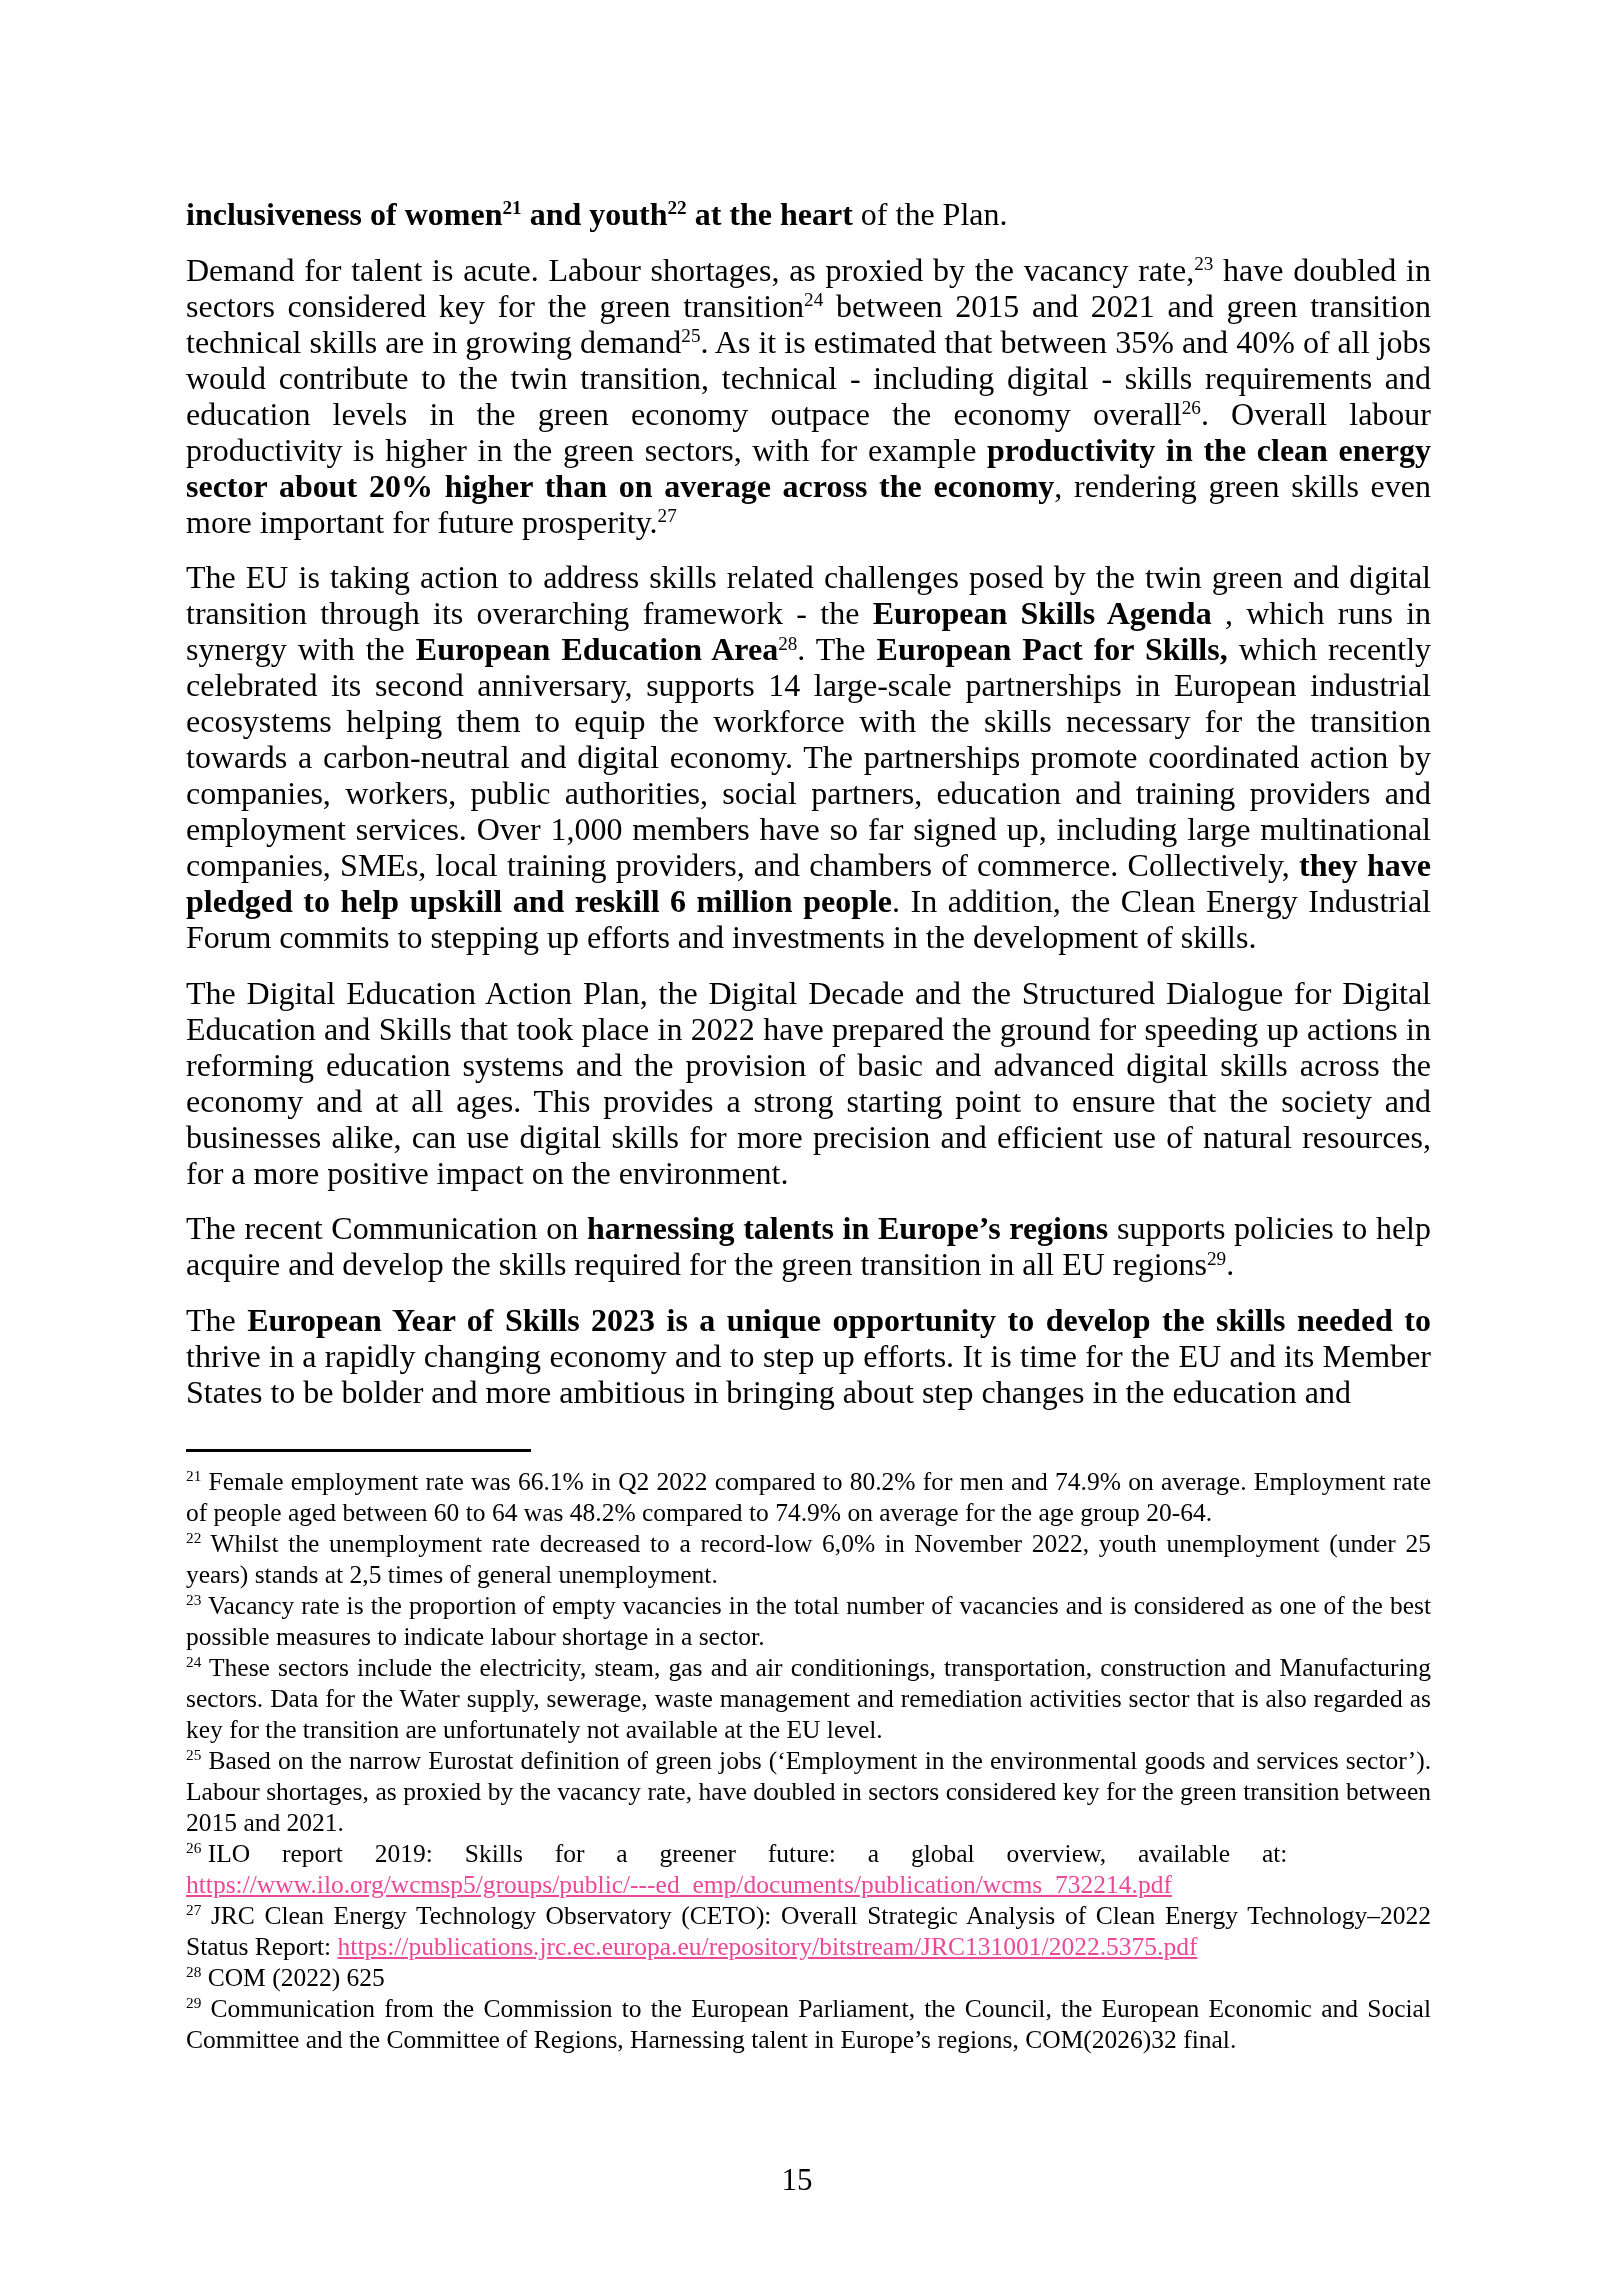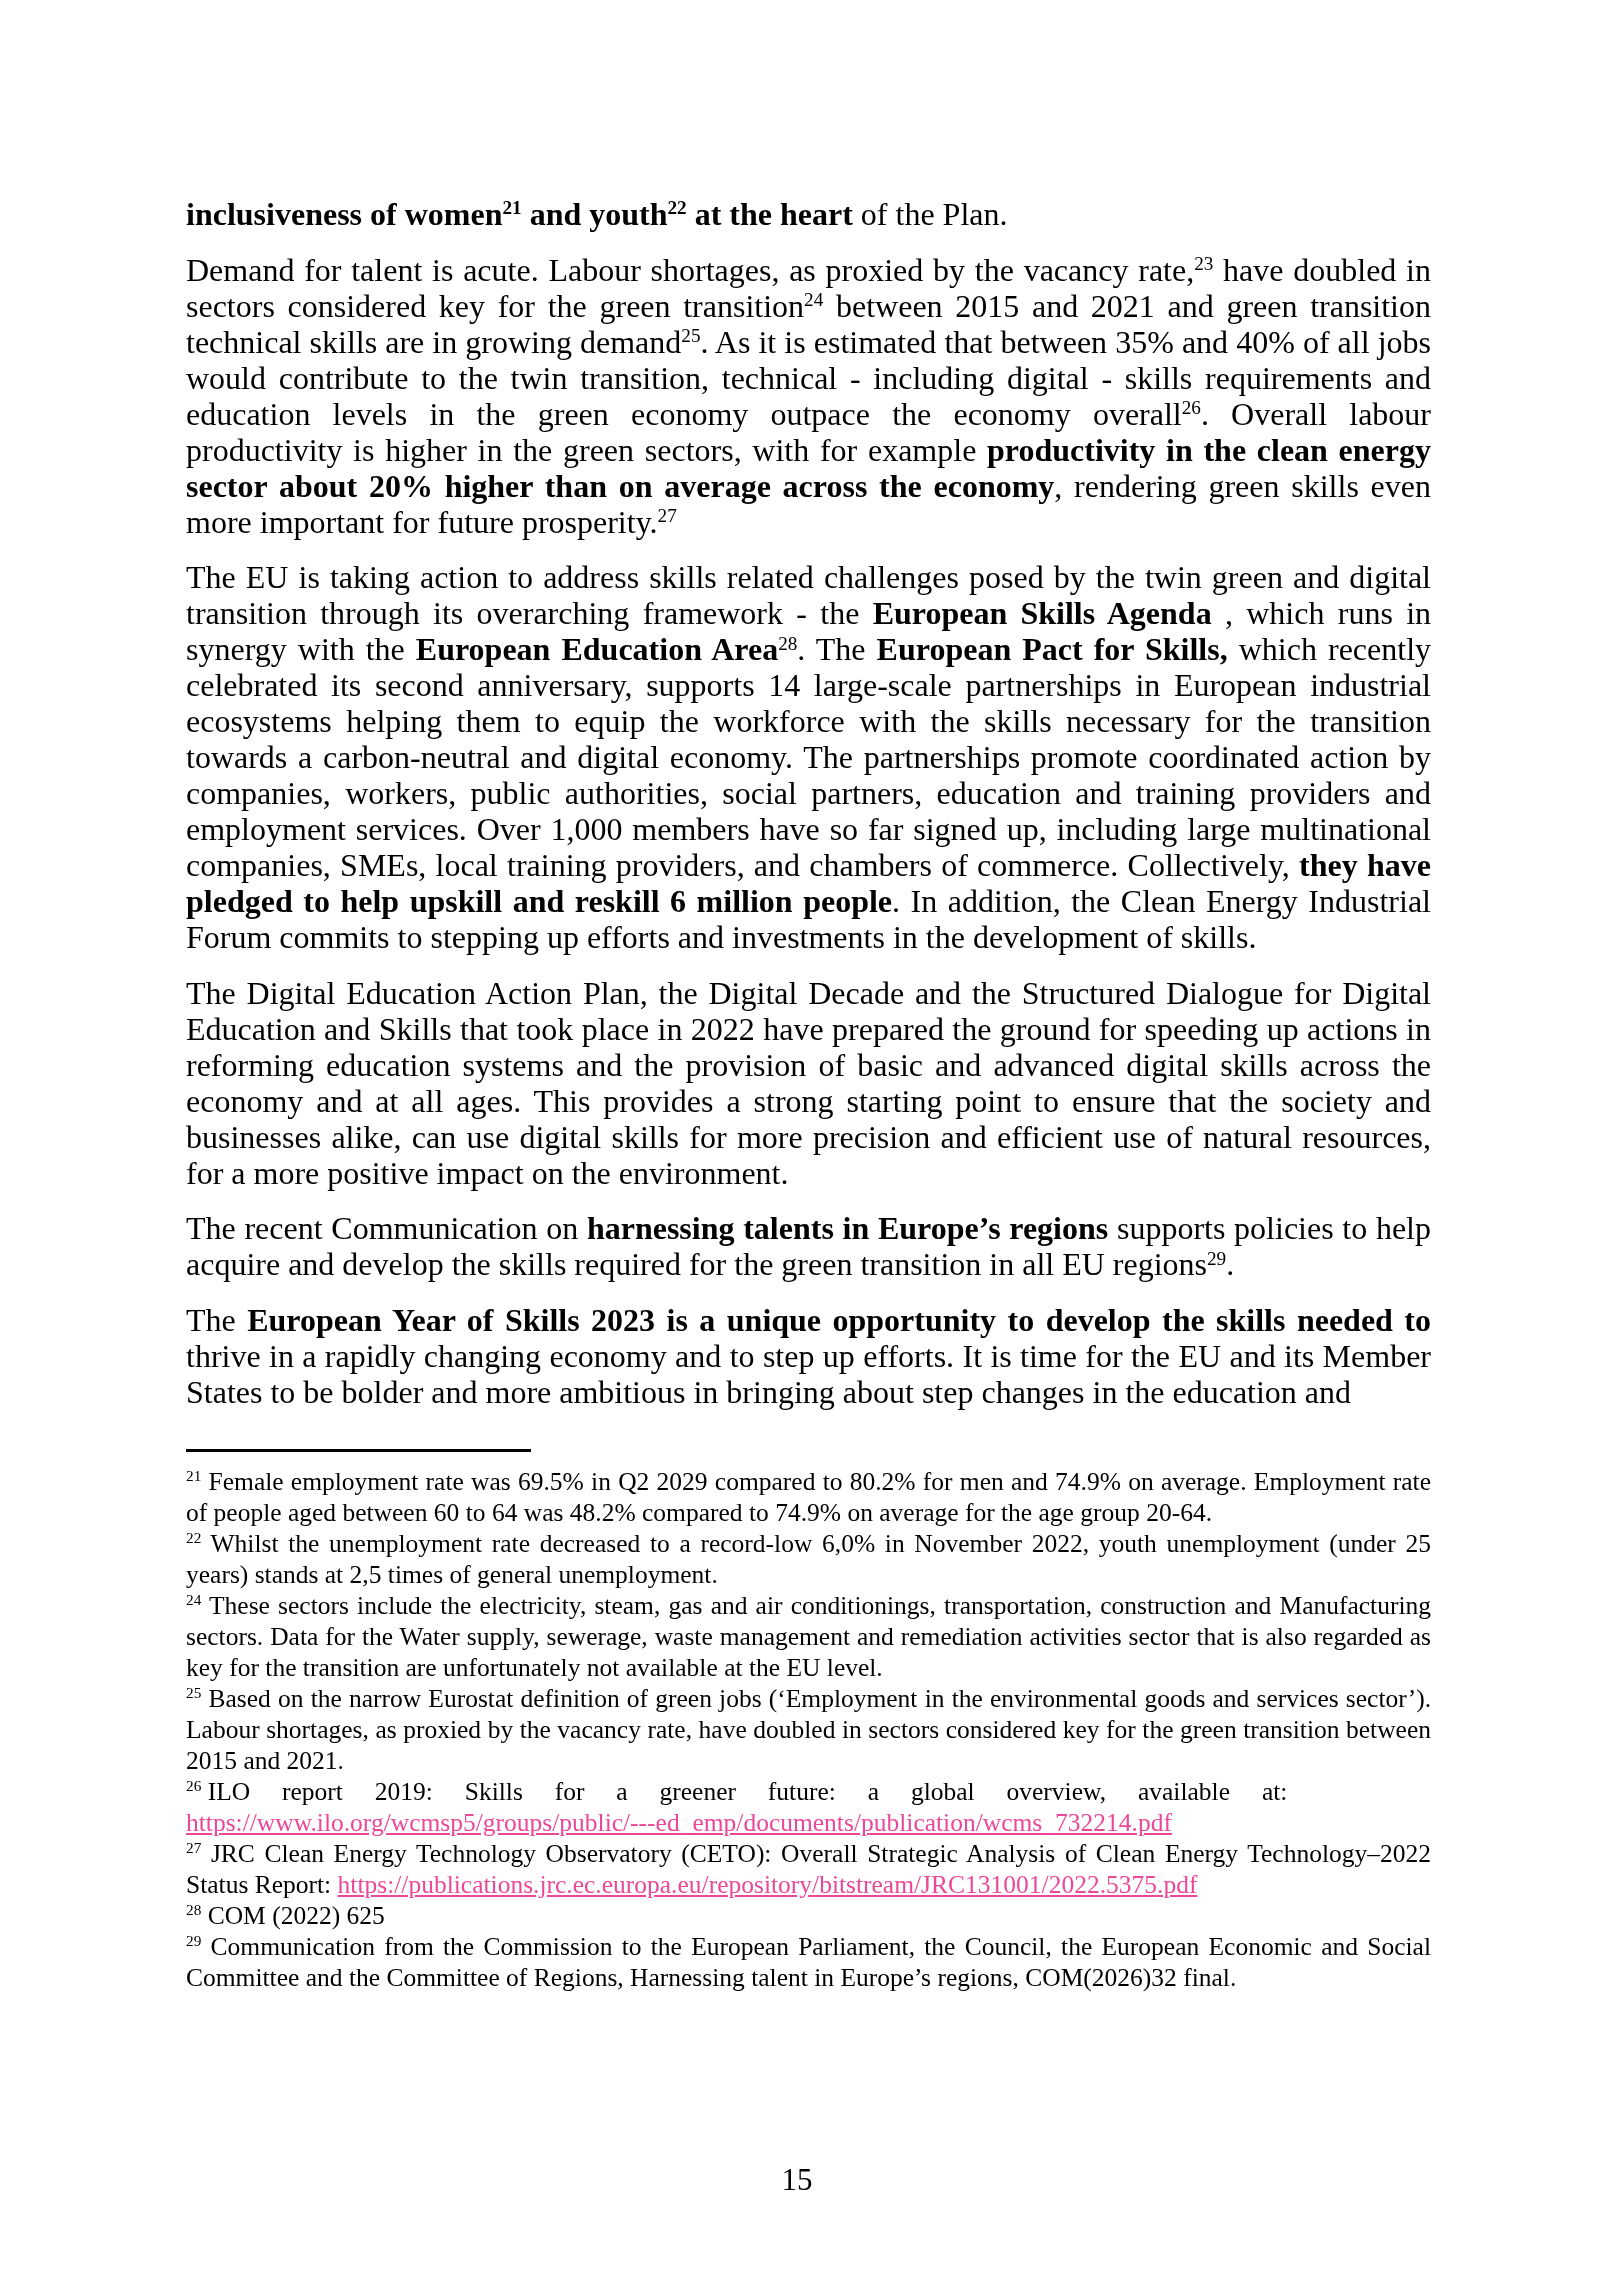--- a/index.html
+++ b/index.html
@@ -59,22 +59,23 @@
     <p class="para"><span>Demand for talent is acute. Labour shortages, as proxied by the vacancy rate,</span><sup>23</sup><span> have doubled in sectors considered key for the green transition</span><sup>24</sup><span> between 2015 and 2021 and green transition technical skills are in growing demand</span><sup>25</sup><span>. As it is estimated that between 35% and 40% of all jobs would contribute to the twin transition, technical - including digital - skills requirements and education levels in the green economy outpace the economy overall</span><sup>26</sup><span>. Overall labour productivity is higher in the green sectors, with for example </span><span class="b">productivity in the clean energy sector about 20% higher than on average across the economy</span><span>, rendering green skills even more important for future prosperity.</span><sup>27</sup></p>
     <p class="para"><span>The EU is taking action to address skills related challenges posed by the twin green and digital transition through its overarching framework - the </span><span class="b">European Skills Agenda</span><span> , which runs in synergy with the </span><span class="b">European Education Area</span><sup>28</sup><span>. The </span><span class="b">European Pact for Skills,</span><span> which recently celebrated its second anniversary, supports 14 large-scale partnerships in European industrial ecosystems helping them to equip the workforce with the skills necessary for the transition towards a carbon-neutral and digital economy. The partnerships promote coordinated action by companies, workers, public authorities, social partners, education and training providers and employment services. Over 1,000 members have so far signed up, including large multinational companies, SMEs, local training providers, and chambers of commerce. Collectively, </span><span class="b">they have pledged to help upskill and reskill 6 million people</span><span>. In addition, the Clean Energy Industrial Forum commits to stepping up efforts and investments in the development of skills.</span></p>
     <p class="para"><span>The Digital Education Action Plan, the Digital Decade and the Structured Dialogue for Digital Education and Skills that took place in 2022 have prepared the ground for speeding up actions in reforming education systems and the provision of basic and advanced digital skills across the economy and at all ages. This provides a strong starting point to ensure that the society and businesses alike, can use digital skills for more precision and efficient use of natural resources, for a more positive impact on the environment.</span></p>
     <p class="para"><span>The recent Communication on </span><span class="b">harnessing talents in Europe’s regions</span><span> supports policies to help acquire and develop the skills required for the green transition in all EU regions</span><sup>29</sup><span>.</span></p>
     <p class="para"><span>The </span><span class="b">European Year of Skills 2023 is a unique opportunity to develop the skills needed to</span><span> thrive in a rapidly changing economy and to step up efforts. It is time for the EU and its Member States to be bolder and more ambitious in bringing about step changes in the education and</span></p>
   </div>
 
   <div class="footnotes">
     <div class="fn-sep"></div>
     <div id="fn-list">
-        <div class="footnote"><sup>21</sup> <span>Female employment rate was 69.5% in Q2 2029 compared to 80.2% for men and 74.9% on average. Employment rate of people aged between 60 to 64 was 48.2% compared to 74.9% on average for the age group 20-64.</span></div>
+        <div class="footnote"><sup>21</sup> <span>Female employment rate was 66.1% in Q2 2022 compared to 80.2% for men and 74.9% on average. Employment rate of people aged between 60 to 64 was 48.2% compared to 74.9% on average for the age group 20-64.</span></div>
         <div class="footnote"><sup>22</sup> <span>Whilst the unemployment rate decreased to a record-low 6,0% in November 2022, youth unemployment (under 25 years) stands at 2,5 times of general unemployment.</span></div>
+        <div class="footnote"><sup>23</sup> <span>Vacancy rate is the proportion of empty vacancies in the total number of vacancies and is considered as one of the best possible measures to indicate labour shortage in a sector.</span></div>
         <div class="footnote"><sup>24</sup> <span>These sectors include the electricity, steam, gas and air conditionings, transportation, construction and Manufacturing sectors. Data for the Water supply, sewerage, waste management and remediation activities sector that is also regarded as key for the transition are unfortunately not available at the EU level.</span></div>
         <div class="footnote"><sup>25</sup> <span>Based on the narrow Eurostat definition of green jobs (‘Employment in the environmental goods and services sector’). Labour shortages, as proxied by the vacancy rate, have doubled in sectors considered key for the green transition between 2015 and 2021.</span></div>
         <div class="footnote"><sup>26</sup> <span class="spread">ILO report 2019: Skills for a greener future: a global overview, available at:</span><br><a class="lnk" href="#">https://www.ilo.org/wcmsp5/groups/public/---ed_emp/documents/publication/wcms_732214.pdf</a></div>
         <div class="footnote"><sup>27</sup> <span>JRC Clean Energy Technology Observatory (CETO): Overall Strategic Analysis of Clean Energy Technology–2022 Status Report: </span><a class="lnk" href="#">https://publications.jrc.ec.europa.eu/repository/bitstream/JRC131001/2022.5375.pdf</a></div>
         <div class="footnote"><sup>28</sup> <span>COM (2022) 625</span></div>
         <div class="footnote"><sup>29</sup> <span>Communication from the Commission to the European Parliament, the Council, the European Economic and Social Committee and the Committee of Regions, Harnessing talent in Europe’s regions, COM(2026)32 final.</span></div>
       </div>
   </div>
 
   <div class="page-num">15</div>

